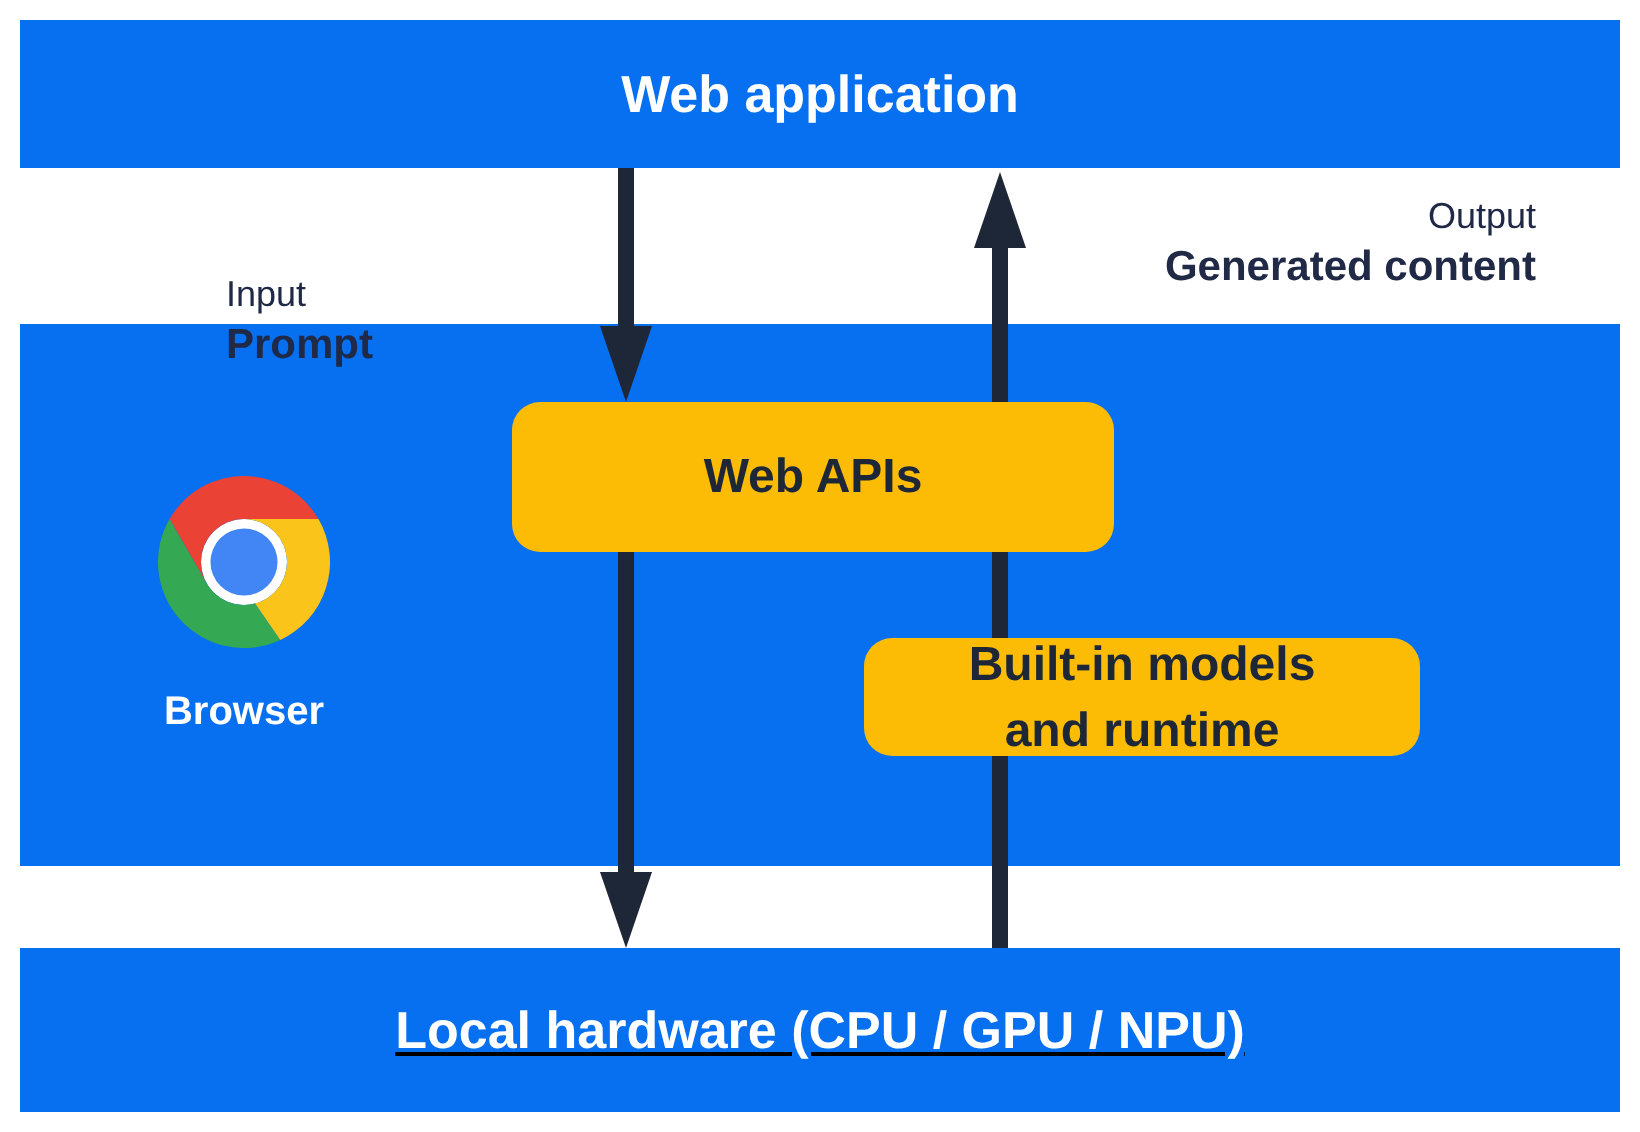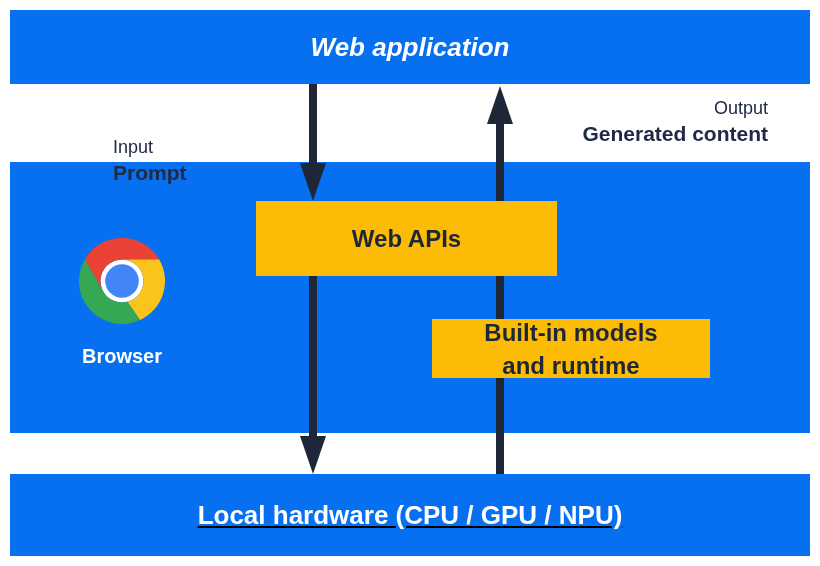--- a/index.html
+++ b/index.html
@@ -5,33 +5,33 @@
   :root{
     --blue:#0770f0; --yellow:#fcbc05; --navy:#1d2737; --label-navy:#202945; --white:#ffffff;
     --chrome-red:#ea4335; --chrome-yellow:#fbc41a; --chrome-green:#34a853; --chrome-blue:#4285f4;
   }
   *{margin:0;padding:0;box-sizing:border-box;}
   html,body{background:#fff;}
   body{font-family:"Liberation Sans", sans-serif;}
   .canvas{position:relative;width:820px;height:566px;background:#fff;overflow:hidden;}
 
   .band{position:absolute;left:10px;width:800px;background:var(--blue);z-index:0;}
-  .bar-top{top:10px;height:74px;display:flex;align-items:center;justify-content:center;font-style:italic;}
+  .bar-top{top:10px;height:74px;display:flex;align-items:center;justify-content:center;}
   .band-middle{top:162px;height:271px;}
   .bar-bottom{top:474px;height:82px;display:flex;align-items:center;justify-content:center;text-decoration:underline;}
   .bar-label{color:#fff;font-weight:bold;font-size:26px;}
 
   .io-block{position:absolute;z-index:1;color:var(--label-navy);}
   .io-input{left:113px;top:100px;text-align:left;margin-top:36px;}
   .io-output{right:52px;top:97px;text-align:right;}
   .io-caption{font-size:18px;line-height:23px;font-weight:normal;}
   .io-value{font-size:21px;line-height:28px;font-weight:bold;}
 
   .ybox{position:absolute;background:var(--yellow);z-index:2;display:flex;flex-direction:column;
-        align-items:center;justify-content:center;border-radius:0;color:var(--navy);
+        align-items:center;justify-content:center;border-radius:14px;color:var(--navy);
         font-weight:bold;font-size:24px;text-align:center;}
   .box-webapis{left:256px;top:201px;width:301px;height:75px;}
   .box-builtin{left:432px;top:319px;width:278px;height:59px;line-height:33px;}
 
   .arrow-line{position:absolute;width:8px;background:var(--navy);z-index:1;}
   .arrow-head{position:absolute;width:0;height:0;z-index:1;}
   .head-down{border-left:13px solid transparent;border-right:13px solid transparent;
              border-top:38px solid var(--navy);}
   .head-up{border-left:13px solid transparent;border-right:13px solid transparent;
            border-bottom:38px solid var(--navy);}

